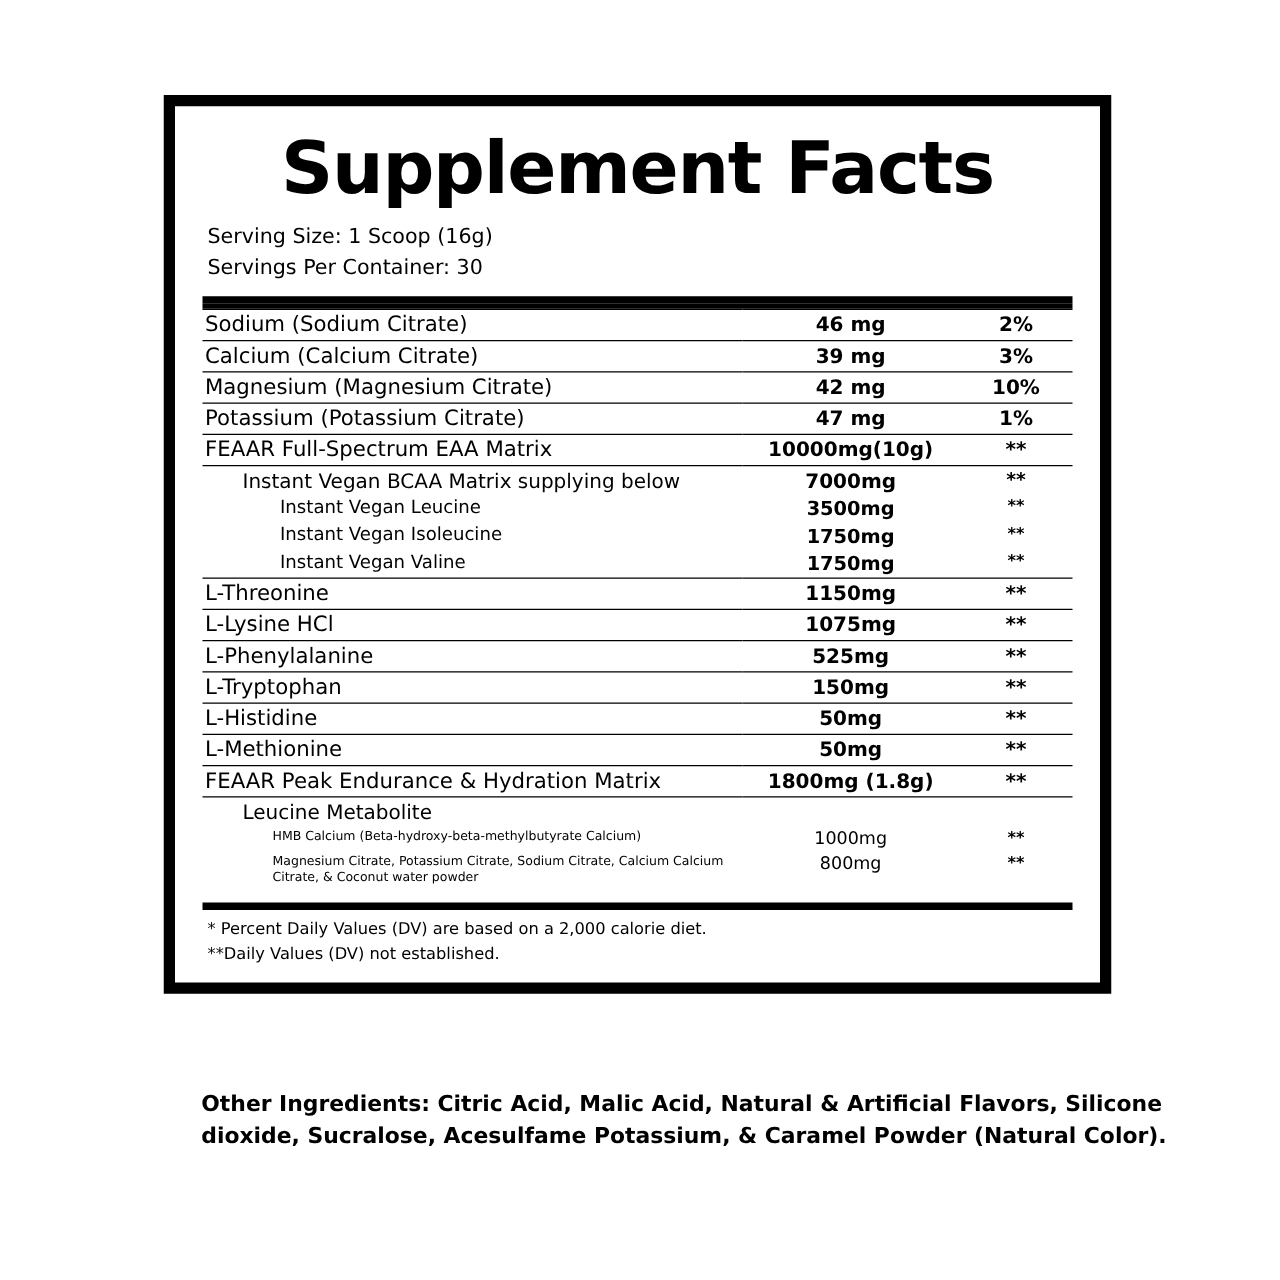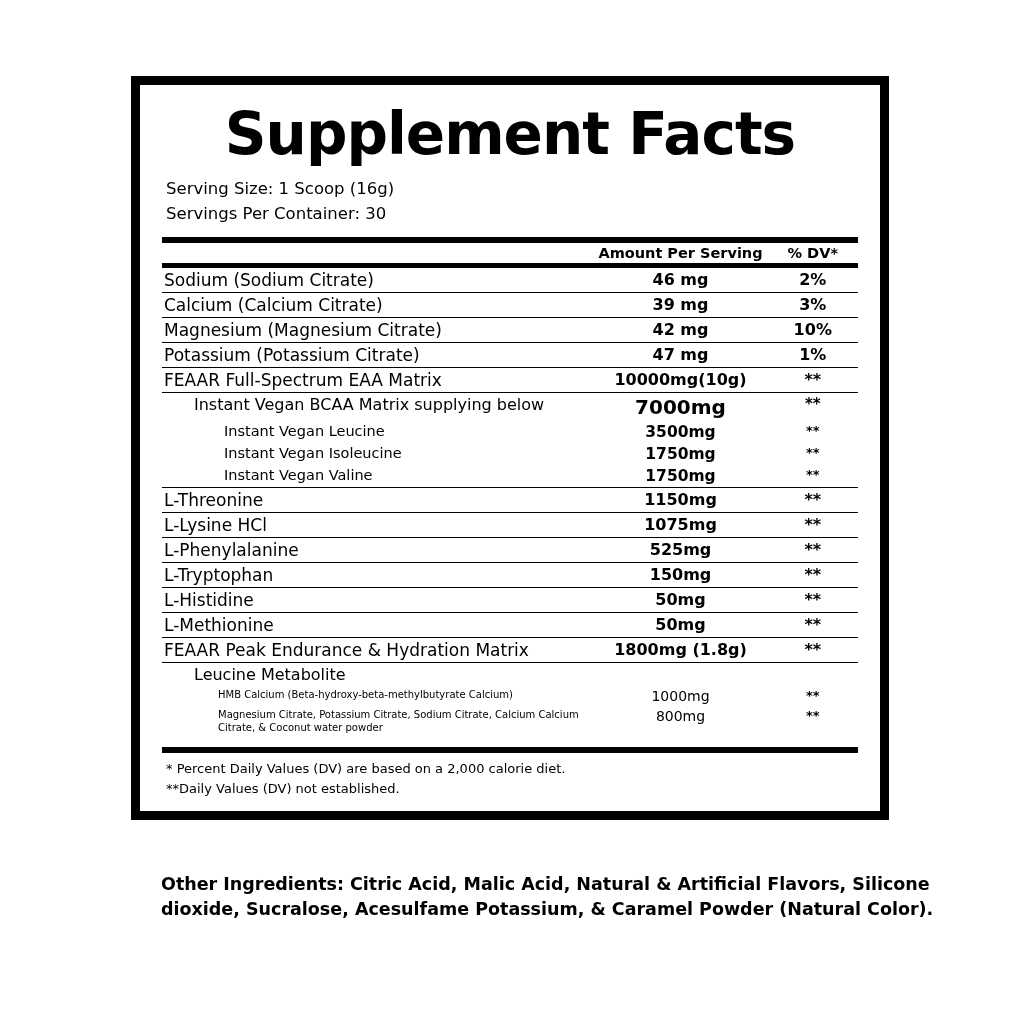--- a/index.html
+++ b/index.html
@@ -75,21 +75,21 @@
   .hdr-row td.col-name { }
   .row td {
     border-top: 1.5px solid #000000;
   }
   .row.no-line td {
     border-top: none;
   }
   .lvl0 .nm { font-size: 17px; padding-left: 2px; }
   .lvl0 .amt, .lvl0 .dv { font-size: 16px; font-weight: bold; }
   .lvl1 .nm { font-size: 16px; padding-left: 32px; }
-  .lvl1 .amt { font-size: 20px; font-weight: bold; }
+  .lvl1 .amt { font-size: 16px; font-weight: bold; }
   .lvl1 .dv { font-size: 15px; font-weight: bold; }
   .lvl2 .nm { font-size: 14.5px; padding-left: 62px; }
   .lvl2 .amt { font-size: 15.5px; font-weight: bold; }
   .lvl2 .dv { font-size: 13px; font-weight: bold; }
   .lvl2b .nm { font-size: 10px; padding-left: 56px; line-height: 1.35; }
   .lvl2b .amt { font-size: 14px; font-weight: normal; }
   .lvl2b .dv { font-size: 13px; font-weight: bold; }
 
   .footnotes {
     font-size: 13px;
@@ -115,34 +115,20 @@
 
   <div class="panel">
 
     <div class="title">Supplement Facts</div>
 
     <div class="serving-line">Serving Size: 1 Scoop (16g)</div>
     <div class="serving-line">Servings Per Container: 30</div>
 
     <div class="rule-thick"></div>
 
-    <table class="facts">
-      <colgroup>
-        <col class="col-name">
-          <col class="col-amt">
-          <col class="col-dv">
-      </colgroup>
-      <tbody>
-        <tr class="hdr-row">
-          <td class="col-name"></td>
-          <td class="col-amt">Amount Per Serving</td>
-          <td class="col-dv">% DV*</td>
-        </tr>
-      </tbody>
-    </table>
 
     <div class="rule-med"></div>
 
     <table class="facts">
       <colgroup>
         <col class="col-name">
           <col class="col-amt">
           <col class="col-dv">
       </colgroup>
       <tbody id="rows-body">

